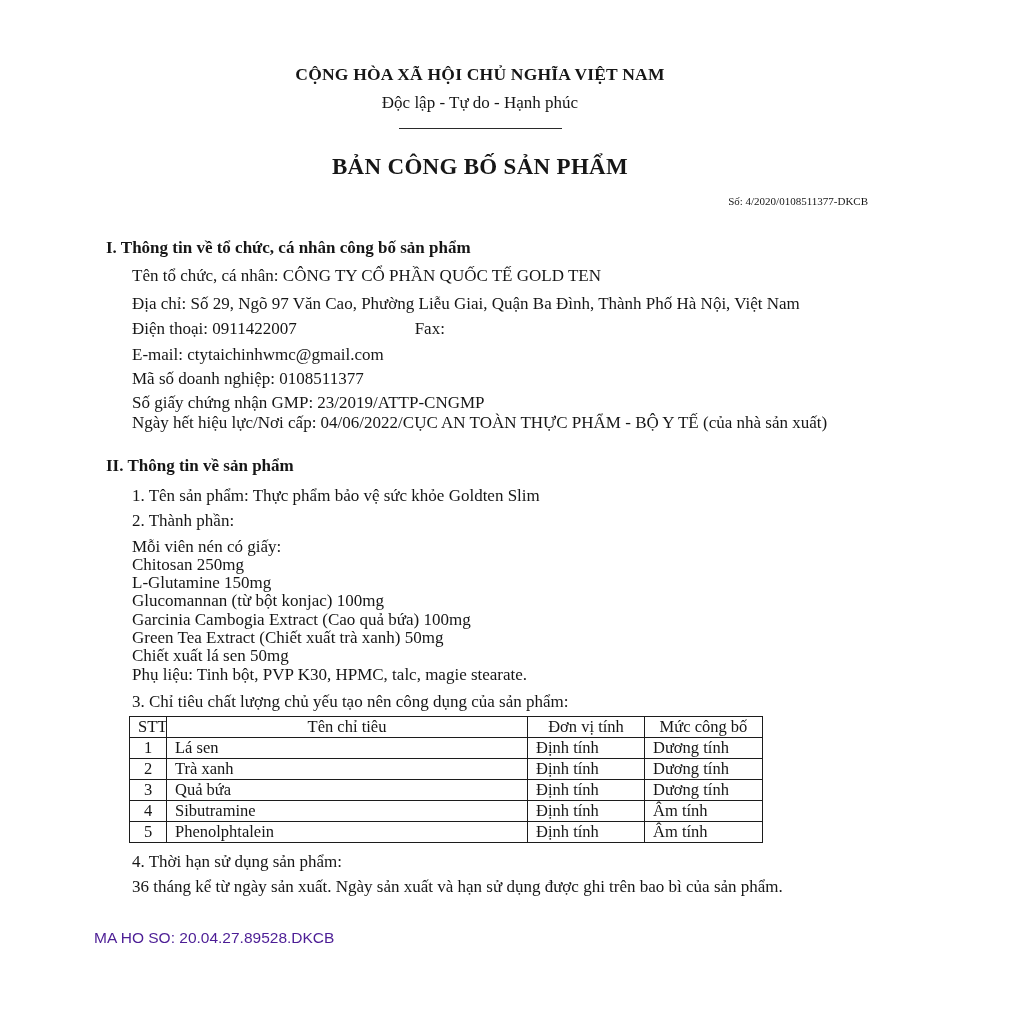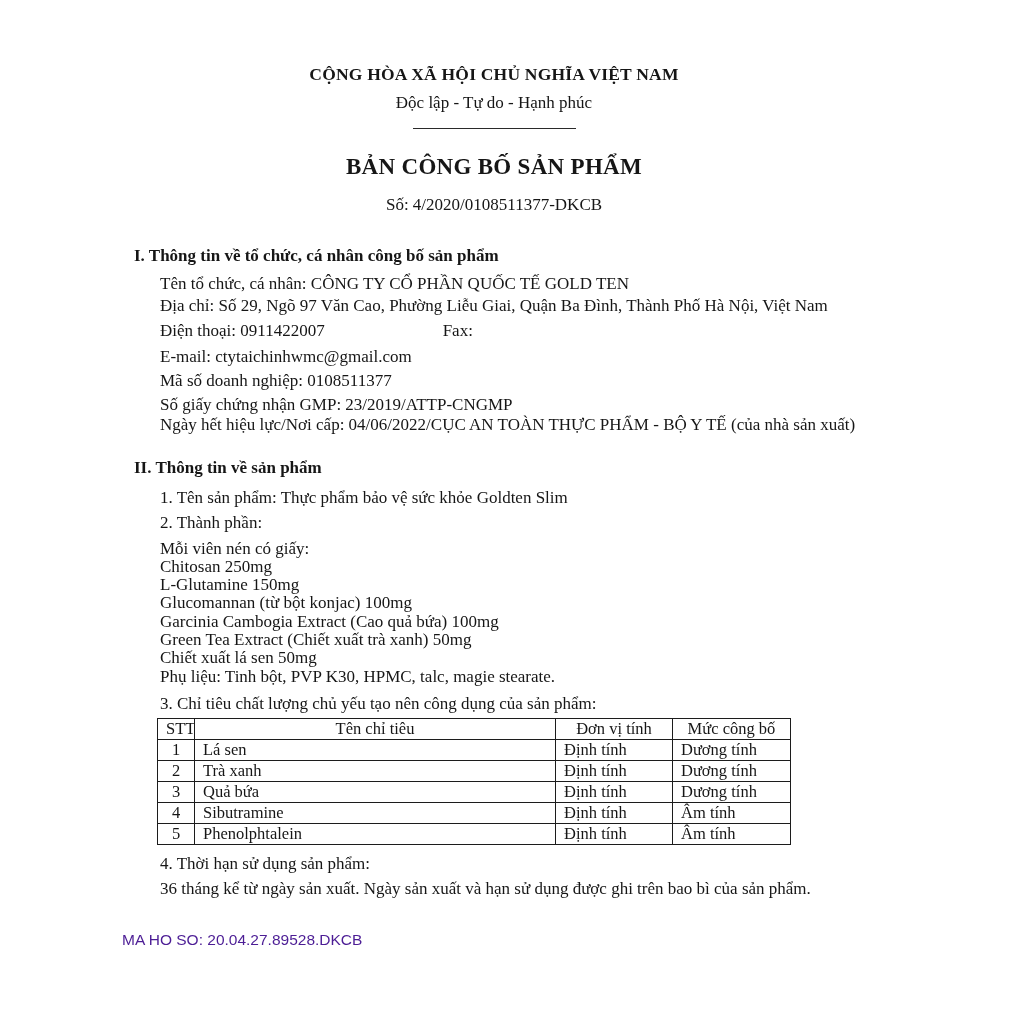--- a/index.html
+++ b/index.html
@@ -12,21 +12,21 @@
     height: 1024px;
     position: relative;
     font-family: "Liberation Serif", "DejaVu Serif", serif;
     color: #161616;
     overflow: hidden;
   }
   .page {
     position: absolute;
     inset: 0;
     box-sizing: border-box;
-    padding: 64px 156px 0 120px;
+    padding: 64px 156px 0 92px;
     background: #ffffff;
   }
   
   .nat-title {
     font-size: 17.5px;
     font-weight: bold;
     text-align: center;
     letter-spacing: 0.2px;
   }
   .motto {
@@ -41,22 +41,22 @@
     margin: 15px auto 0 auto;
   }
   .doc-title {
     font-size: 23px;
     font-weight: bold;
     text-align: center;
     margin-top: 25px;
     letter-spacing: 0.3px;
   }
   .doc-number {
-    font-size: 17px;
-    text-align: center;
+    font-size: 11px;
+    text-align: right;
     margin-top: 15px;
   }
   
   .sec-heading {
     font-size: 17px;
     font-weight: bold;
     margin: 31px 0 0 14px;
   }
   .sec-heading.second { margin-top: 23px; }
   .p {
@@ -107,21 +107,21 @@
 
   <div class="nat-title">CỘNG HÒA XÃ HỘI CHỦ NGHĨA VIỆT NAM</div>
   <div class="motto">Độc lập - Tự do - Hạnh phúc</div>
   <hr class="header-divider">
 
   <div class="doc-title">BẢN CÔNG BỐ SẢN PHẨM</div>
   <div class="doc-number">Số: 4/2020/0108511377-DKCB</div>
 
   <div class="sec-heading">I. Thông tin về tổ chức, cá nhân công bố sản phẩm</div>
   <p class="p indent" style="margin-top:9px">Tên tổ chức, cá nhân: CÔNG TY CỔ PHẦN QUỐC TẾ GOLD TEN</p>
-  <p class="p indent" style="margin-top:3px">Địa chỉ: Số 29, Ngõ 97 Văn Cao, Phường Liễu Giai, Quận Ba Đình, Thành Phố Hà Nội, Việt Nam</p>
+  <p class="p indent" style="margin-top:9px">Địa chỉ: Số 29, Ngõ 97 Văn Cao, Phường Liễu Giai, Quận Ba Đình, Thành Phố Hà Nội, Việt Nam</p>
   <p class="p block-indent"><span>Điện thoại: 0911422007</span><span class="fax-label">Fax:</span></p>
   <p class="p block-indent">E-mail: ctytaichinhwmc@gmail.com</p>
   <p class="p block-indent" style="margin-top:6px">Mã số doanh nghiệp: 0108511377</p>
   <p class="p block-indent" style="margin-top:5px">Số giấy chứng nhận GMP: 23/2019/ATTP-CNGMP</p>
   <p class="p block-indent" style="margin-top:2px">Ngày hết hiệu lực/Nơi cấp: 04/06/2022/CỤC AN TOÀN THỰC PHẨM - BỘ Y TẾ (của nhà sản xuất)</p>
 
   <div class="sec-heading second">II. Thông tin về sản phẩm</div>
   <p class="p block-indent" style="margin-top:11px">1. Tên sản phẩm: Thực phẩm bảo vệ sức khỏe Goldten Slim</p>
   <p class="p block-indent">2. Thành phần:</p>
 

